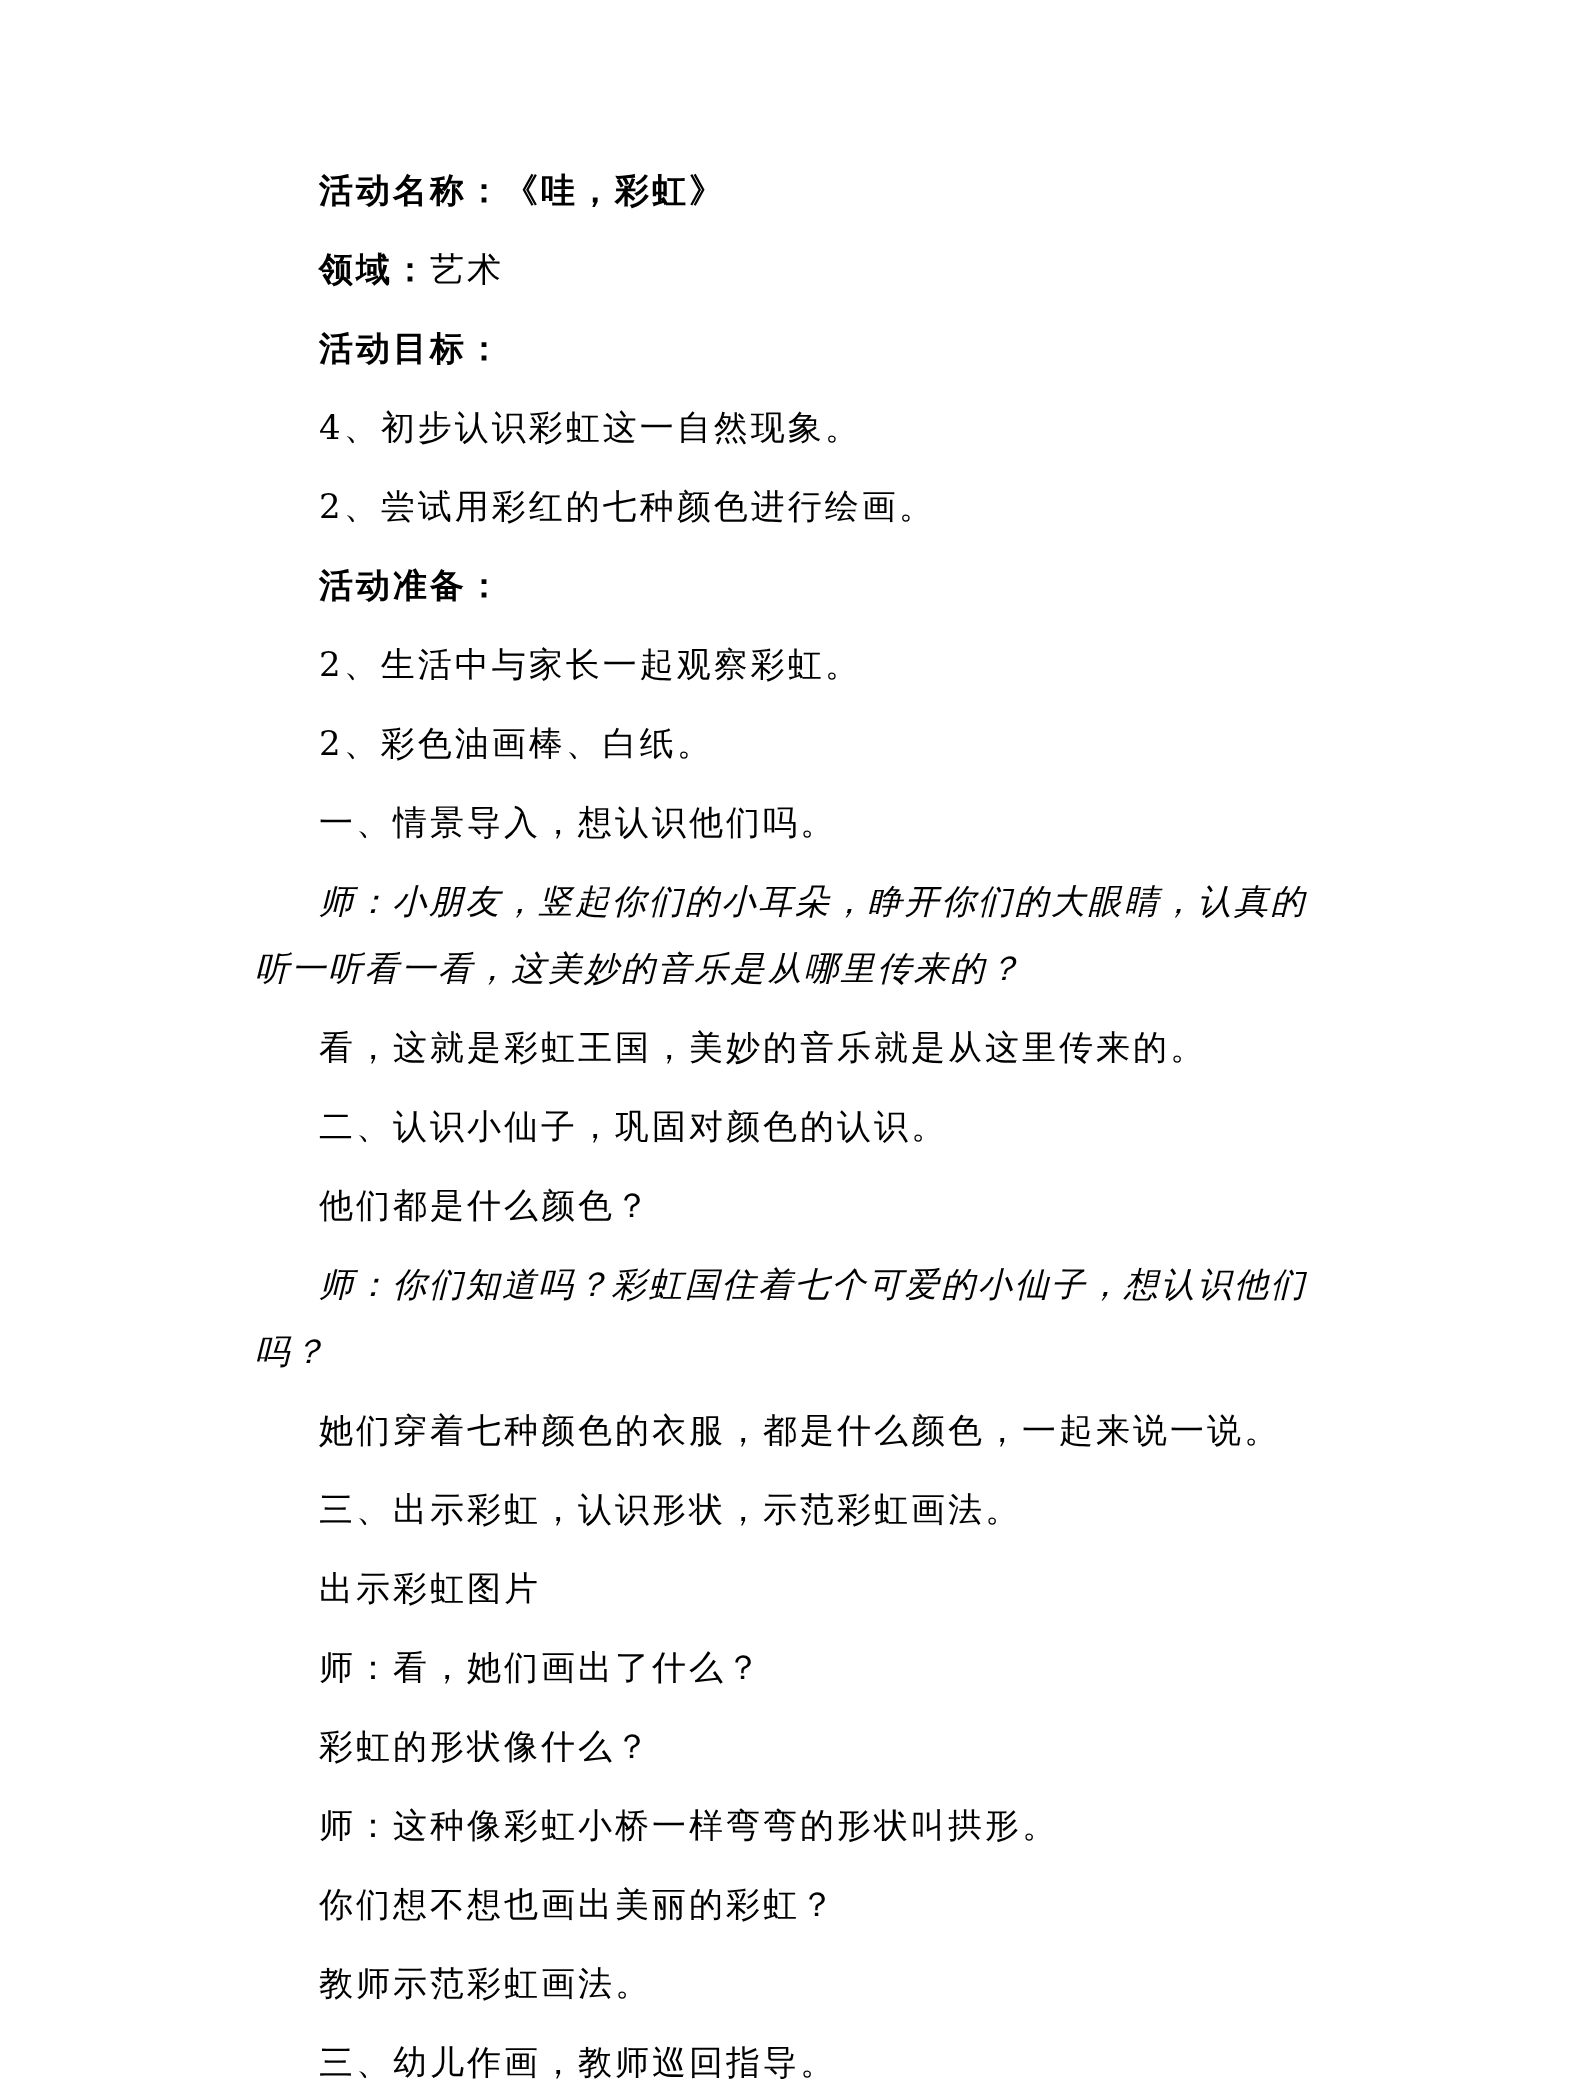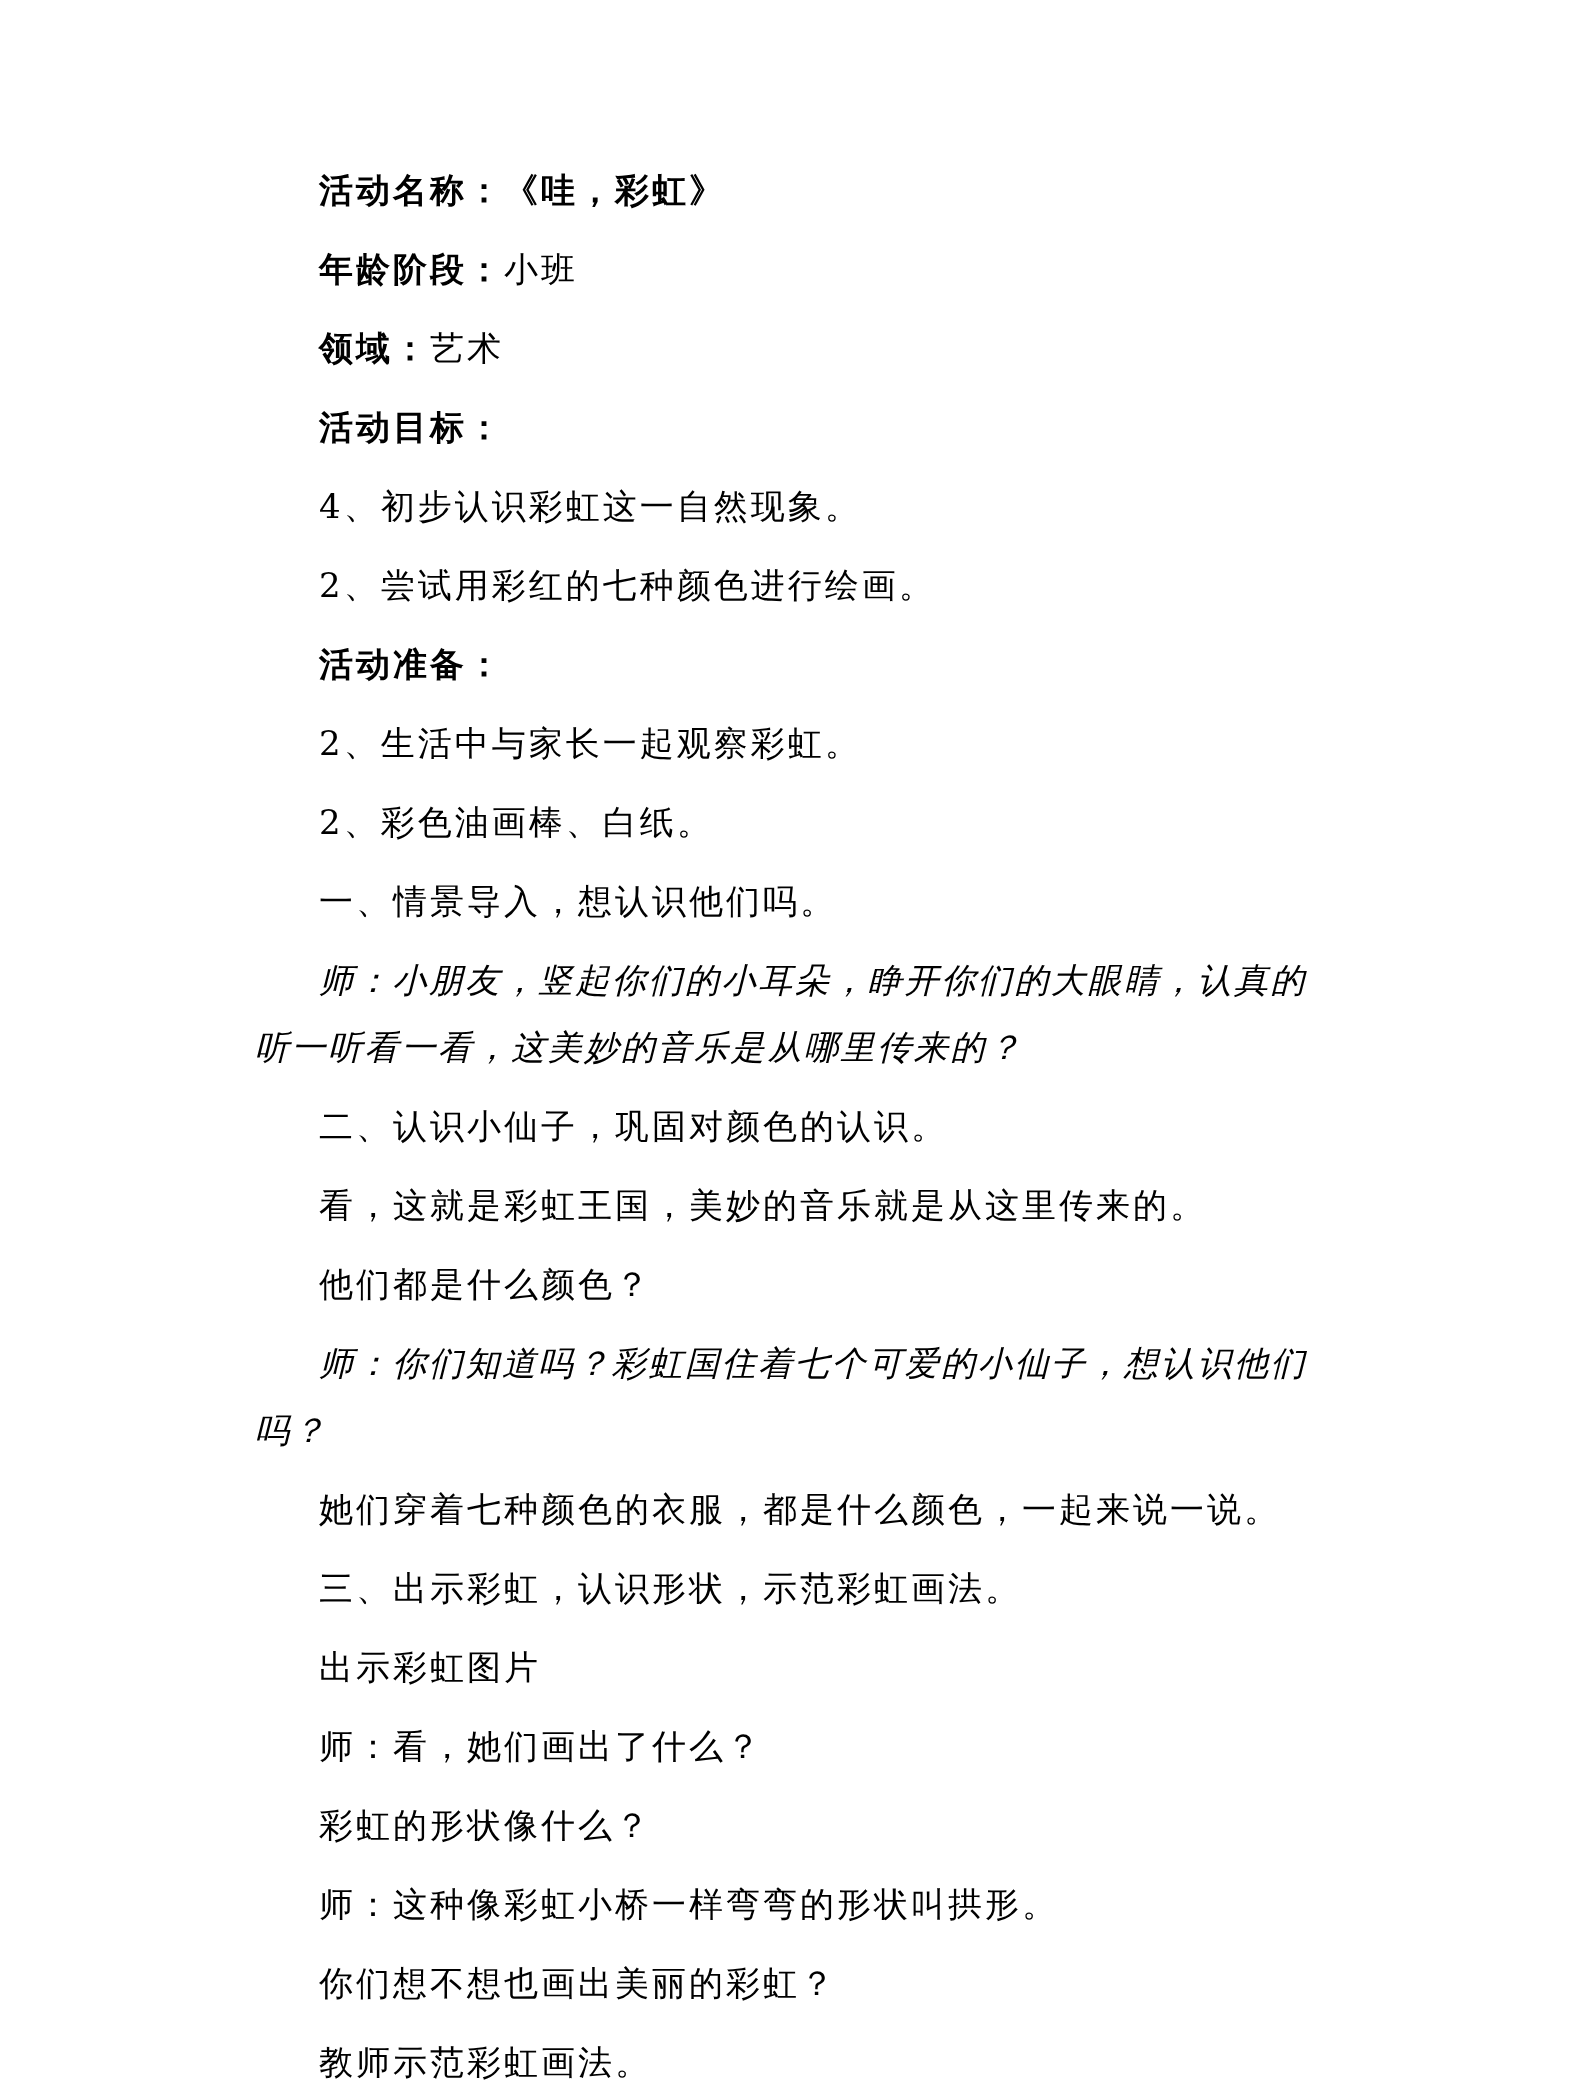--- a/index.html
+++ b/index.html
@@ -41,36 +41,35 @@
       font-style: italic;
     }
   </style>
 </head>
 <body>
 
 <div class="page">
 
   <p class="para"><span class="label">活动名称：</span><span class="label">《哇，彩虹》</span></p>
 
-  <p class="para"><span class="label">年龄阶段：</span><span>小班</span></p>
 
   <p class="para"><span class="label">领域：</span><span>艺术</span></p>
 
   <p class="para heading">活动目标：</p>
   <p class="para">4、初步认识彩虹这一自然现象。</p>
   <p class="para">2、尝试用彩红的七种颜色进行绘画。</p>
 
   <p class="para heading">活动准备：</p>
   <p class="para">2、生活中与家长一起观察彩虹。</p>
   <p class="para">2、彩色油画棒、白纸。</p>
 
   <p class="para">一、情景导入，想认识他们吗。</p>
   <p class="para wrap">师：小朋友，竖起你们的小耳朵，睁开你们的大眼睛，认真的听一听看一看，这美妙的音乐是从哪里传来的？</p>
+  <p class="para">看，这就是彩虹王国，美妙的音乐就是从这里传来的。</p>
   <p class="para">二、认识小仙子，巩固对颜色的认识。</p>
-  <p class="para">看，这就是彩虹王国，美妙的音乐就是从这里传来的。</p>
   <p class="para">他们都是什么颜色？</p>
   <p class="para wrap">师：你们知道吗？彩虹国住着七个可爱的小仙子，想认识他们吗？</p>
   <p class="para">她们穿着七种颜色的衣服，都是什么颜色，一起来说一说。</p>
   <p class="para">三、出示彩虹，认识形状，示范彩虹画法。</p>
   <p class="para">出示彩虹图片</p>
   <p class="para">师：看，她们画出了什么？</p>
   <p class="para">彩虹的形状像什么？</p>
   <p class="para">师：这种像彩虹小桥一样弯弯的形状叫拱形。</p>
   <p class="para">你们想不想也画出美丽的彩虹？</p>
   <p class="para">教师示范彩虹画法。</p>

